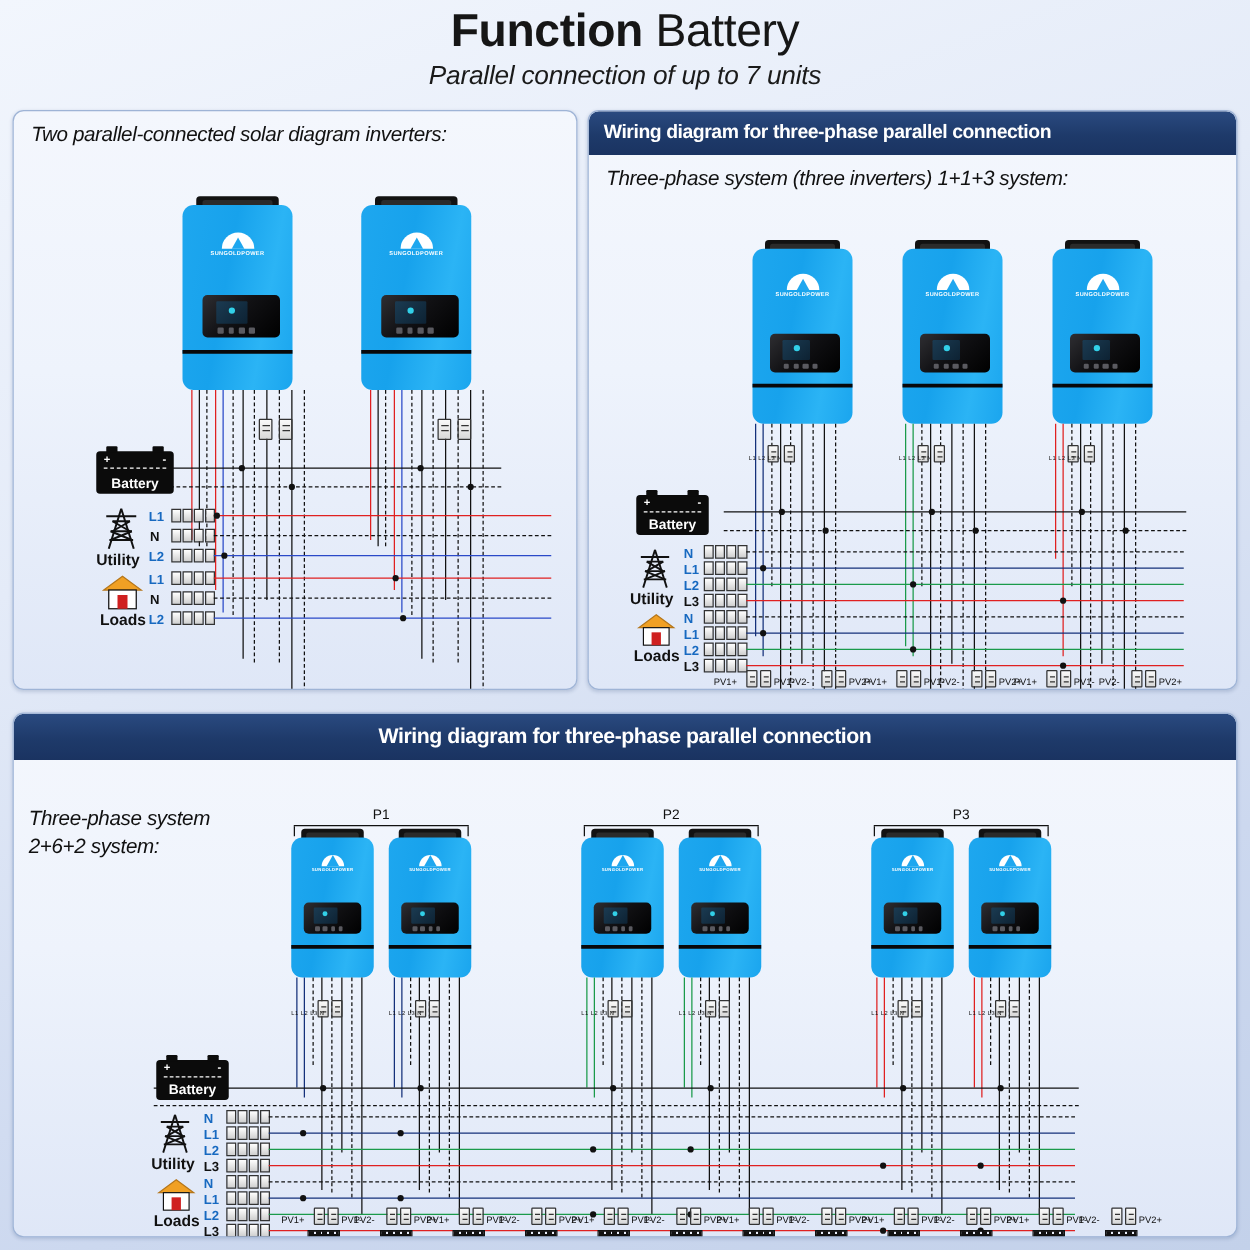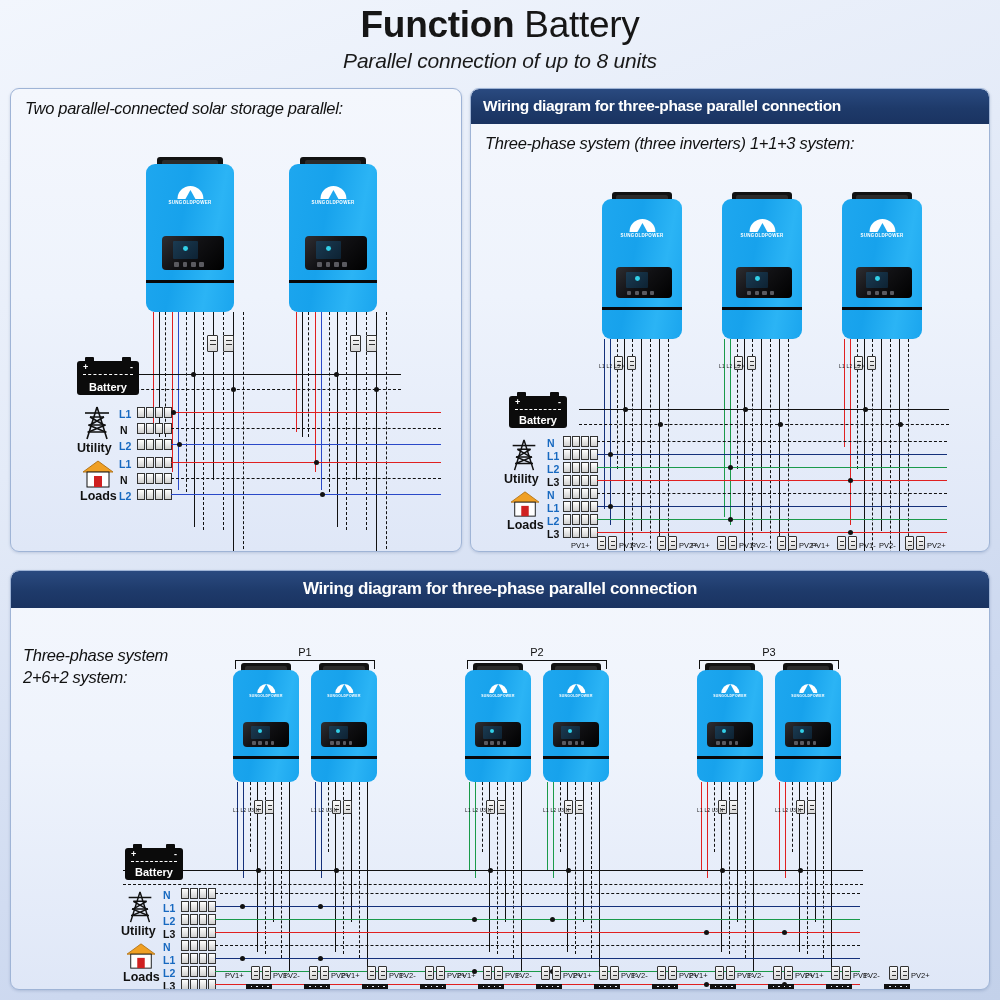--- a/index.html
+++ b/index.html
@@ -193,27 +193,27 @@
 </style>
 </head>
 <body>
 
 <div class="page">
 
   <div class="title-wrap">
     <div class="title">
       <span class="bold">Function</span><span class="reg"> Battery</span>
     </div>
-    <div class="subtitle">Parallel connection of up to 8 units</div>
+    <div class="subtitle">Parallel connection of up to 7 units</div>
   </div>
 
   <div class="panel" id="panel-split">
     <div class="panel-body">
 
-      <div class="caption" style="left:14px; top:8px;">Two parallel-connected solar storage parallel:</div>
+      <div class="caption" style="left:14px; top:8px;">Two parallel-connected solar diagram inverters:</div>
 
       <div class="inv" style="left:135px; top:75px; width:88px; height:148px;">
         <div class="hanger"></div>
         <div class="body"></div>
         <div class="logo" style="top:22px;">
           <div class="arc"></div>
           <div class="brand">SUNGOLDPOWER</div>
         </div>
         <div class="lcd" style="left:16px; top:72px; width:62px; height:34px;">
           <div class="screen"></div>

